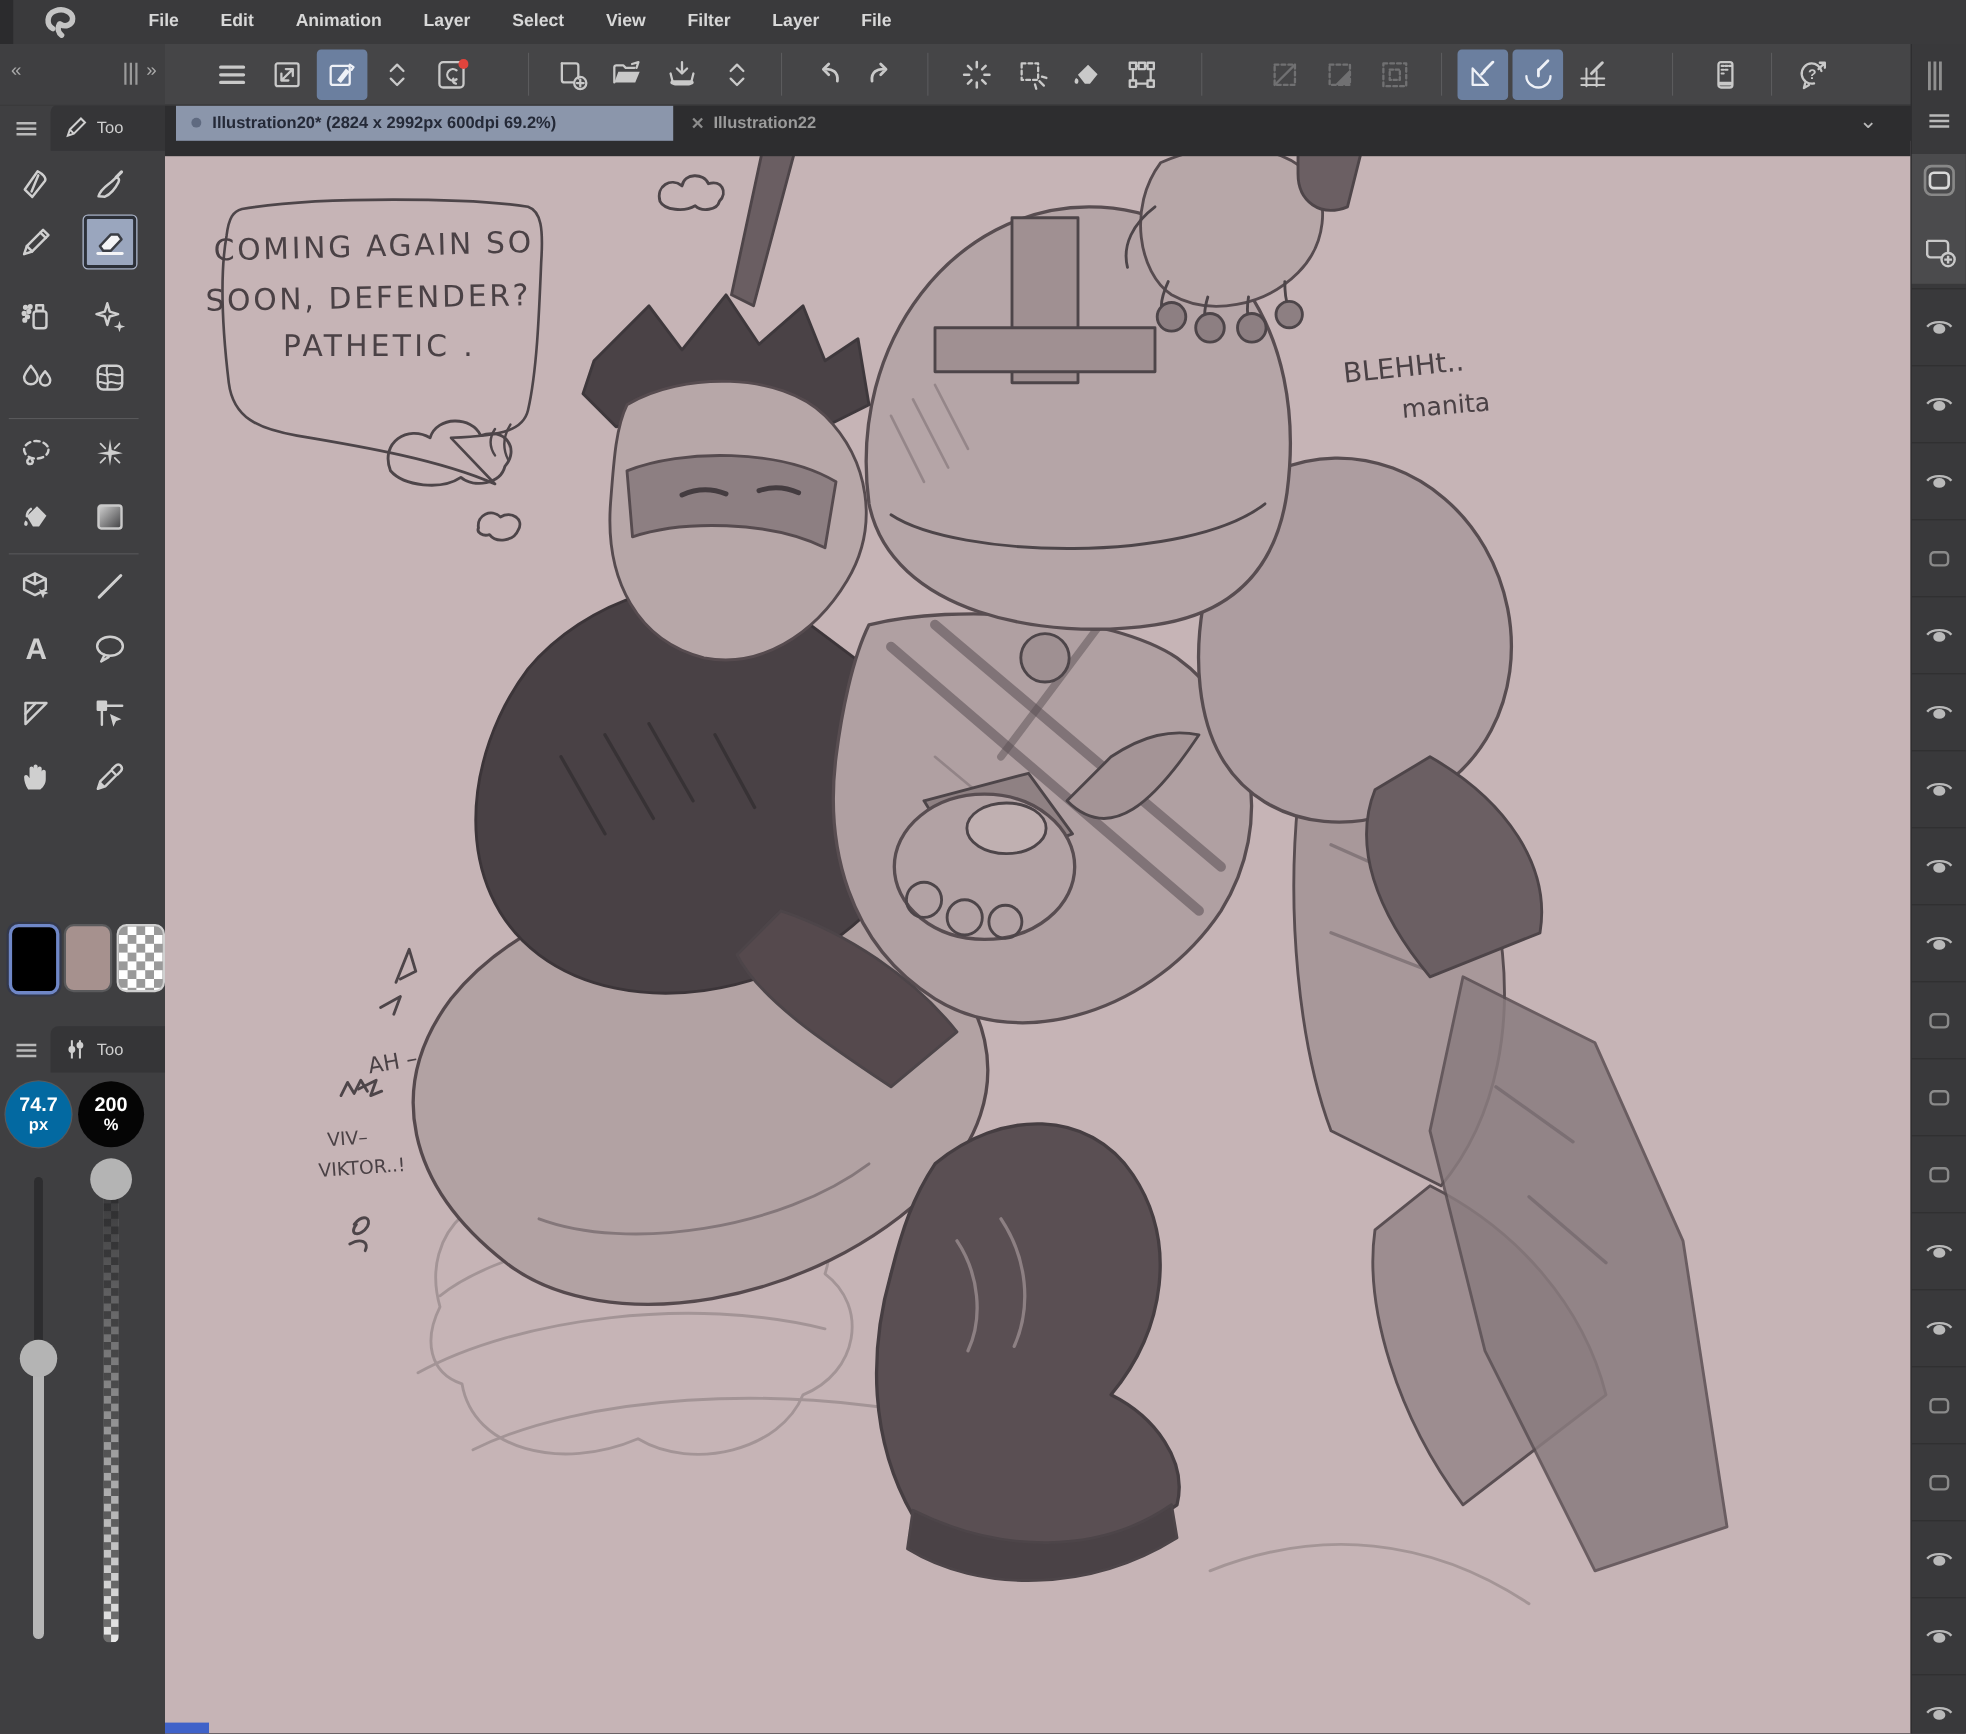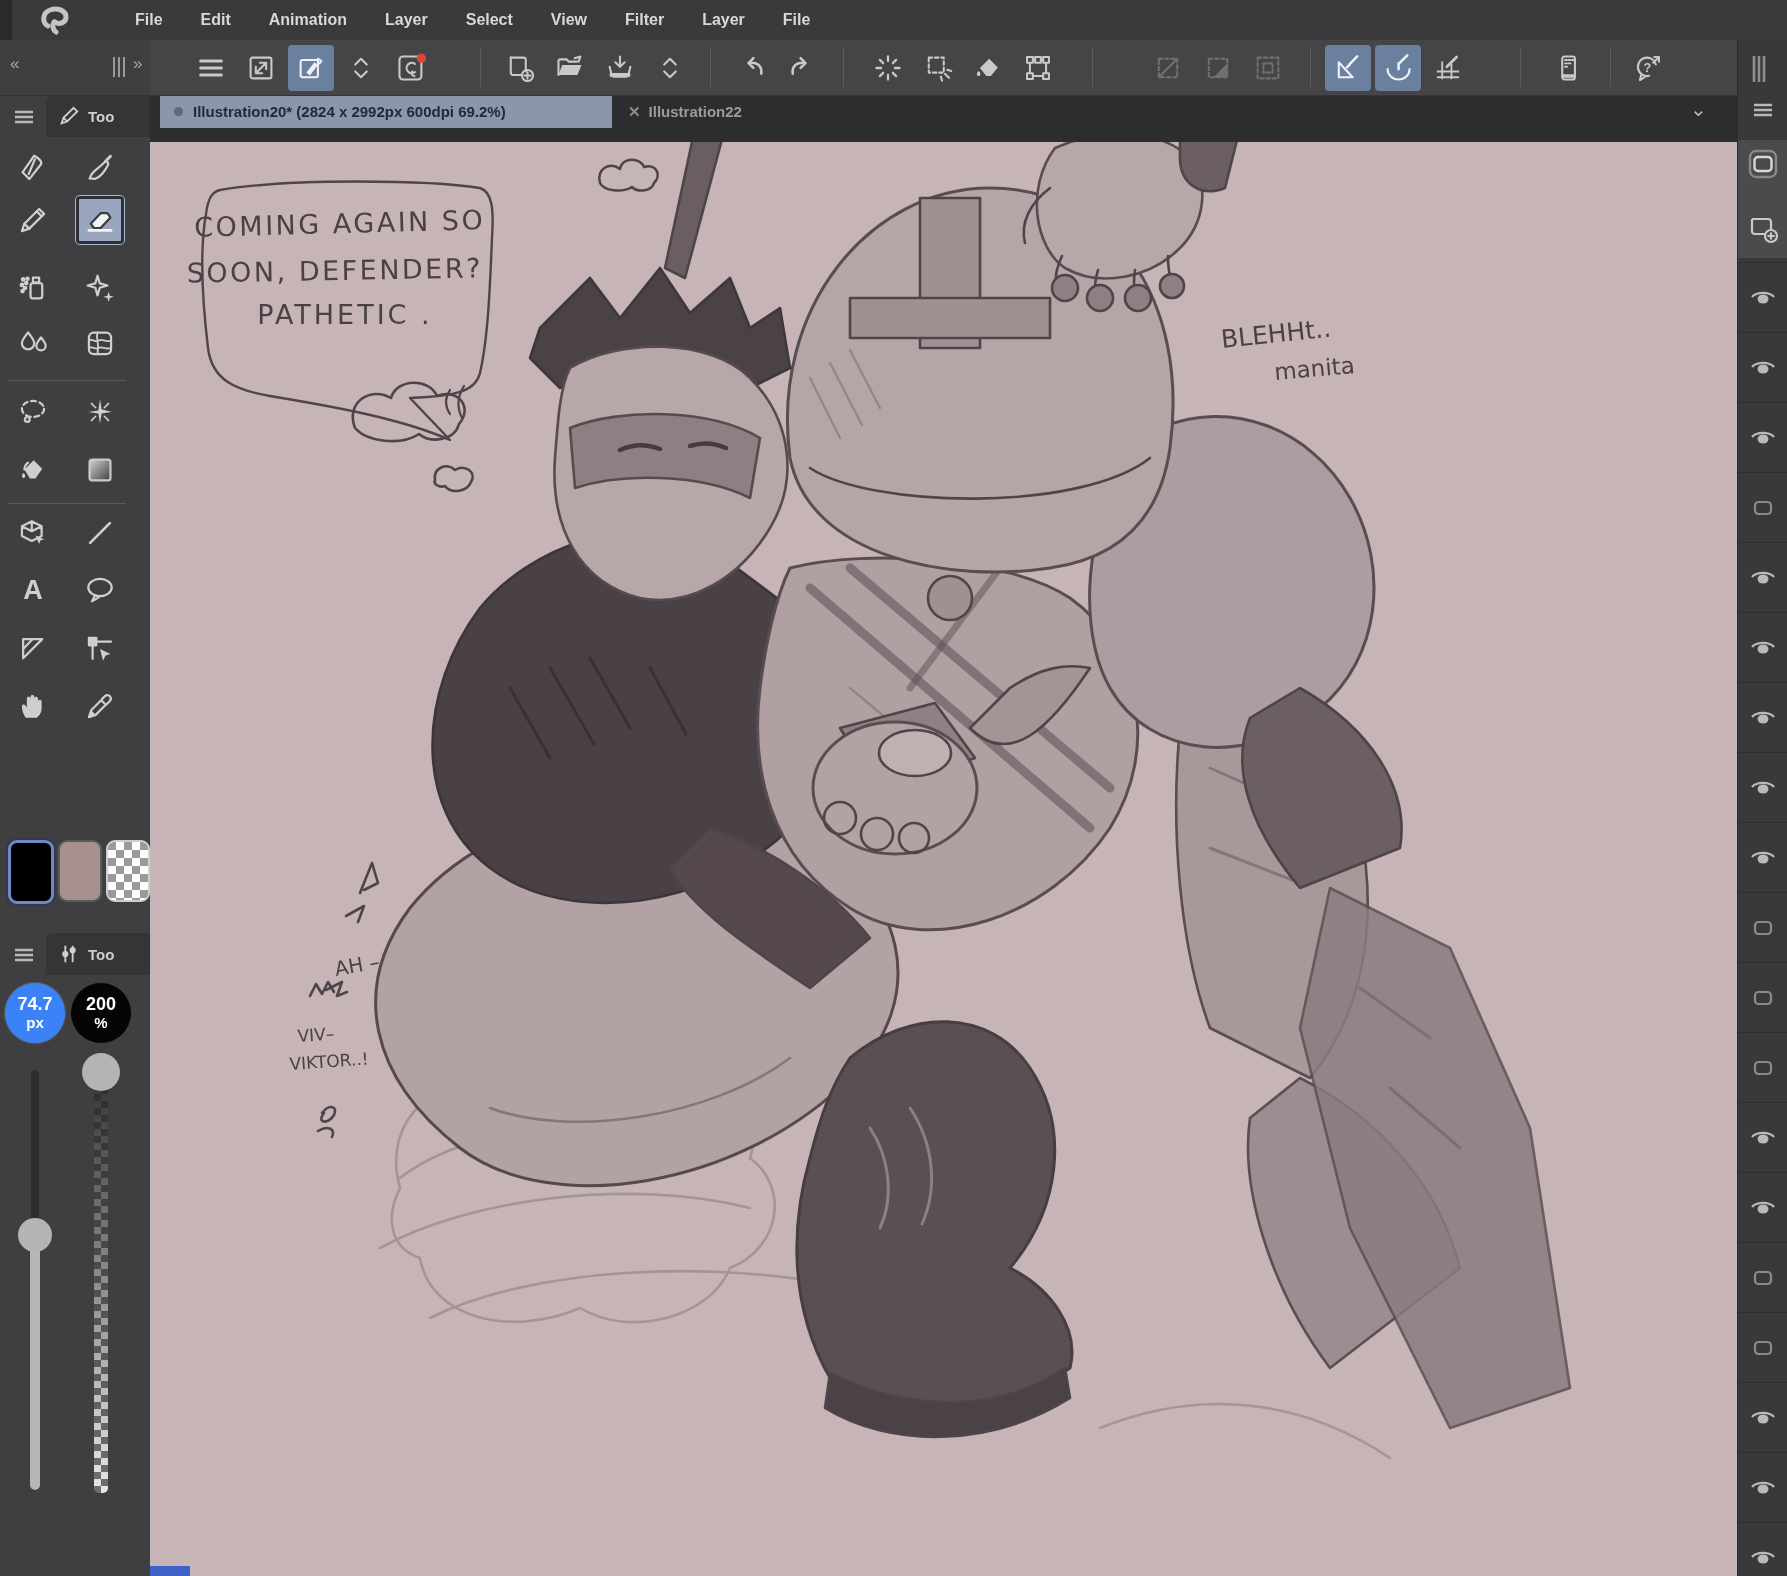--- a/index.html
+++ b/index.html
@@ -29,37 +29,37 @@
   .tab-active .dot{width:9px;height:9px;border-radius:50%;background:#5f6a80;margin:0 10px 0 14px;}
   .tab-inactive{position:absolute;left:468px;top:0;height:33px;display:flex;align-items:center;
                 color:#9b9b9b;font-size:15px;font-weight:700;}
   .tab-inactive .x{margin:0 8px 0 10px;font-size:15px;color:#8d8d8d;}
   .tab-chevron{position:absolute;left:1540px;top:2px;color:#b9b9b9;font-size:20px;}
   
   #leftpanel{left:0;top:95px;width:150px;height:1481px;background:#3f3f41;z-index:10;}
   .panel-head{position:absolute;left:0;width:150px;height:42px;}
   .panel-head .ham{position:absolute;left:12px;top:10px;color:#b9b9b9;width:24px;height:24px;}
   .panel-head .tab{position:absolute;left:46px;top:0;width:104px;height:42px;background:#353537;
-                   border-radius:7px 0 0 0;display:flex;align-items:center;color:#cfcfcf;font-size:15px;font-weight:bold;}
+                   border-radius:7px 0 0 0;display:flex;align-items:center;color:#cfcfcf;font-size:15px;}
   .panel-head .tab svg{width:22px;height:22px;margin:0 8px 0 12px;color:#cfcfcf;}
   .tool-btn{position:absolute;width:48px;height:48px;display:flex;align-items:center;justify-content:center;
             color:#cfcfcf;border-radius:4px;}
   .tool-btn svg{width:32px;height:32px;}
   .tool-btn.sel{background:#9aa6be;color:#f4f4f6;box-shadow:inset 0 0 0 3px #2c3038,0 0 0 1px #aeb7ca;}
   .tool-sep{position:absolute;left:8px;width:118px;height:1px;background:#59595b;}
   .swatch{position:absolute;top:745px;width:40px;height:58px;border-radius:9px;border:2px solid #5a5a5c;}
   .swatch.main{left:8px;background:#000;border:3px solid #6f87c7;box-shadow:0 0 0 2px #33384a;}
   .swatch.sub{left:58px;background:#a6918e;}
   .swatch.trans{left:106px;background:
      repeating-conic-gradient(#ffffff 0% 25%, #9a9a9a 0% 50%) 0 0/16px 16px;border:2px solid #cfcfcf;}
   .badge{position:absolute;border-radius:50%;color:#fff;text-align:center;
          font-weight:700;display:flex;flex-direction:column;justify-content:center;}
   .badge .v{font-size:18px;line-height:19px;}
   .badge .u{font-size:15px;line-height:17px;font-weight:700;}
-  #badge-size{left:5px;top:888px;width:60px;height:60px;background:#3b82f6;box-shadow:0 0 0 1px #59595b;}
+  #badge-size{left:5px;top:888px;width:60px;height:60px;background:#0369a1;box-shadow:0 0 0 1px #59595b;}
   #badge-opacity{left:71px;top:888px;width:60px;height:60px;background:#050505;}
   .slider-track{position:absolute;border-radius:5px;}
   #size-track{left:31px;top:975px;width:8px;height:420px;background:#2d2d2f;}
   #size-fill{left:30px;top:1140px;width:10px;height:255px;background:#b6b6b6;}
   #size-knob{left:18px;top:1123px;width:34px;height:34px;border-radius:50%;background:#b4b4b4;}
   #op-track{left:94px;top:985px;width:14px;height:413px;
             background:repeating-conic-gradient(#e8e8e8 0% 25%, #6f6f6f 0% 50%) 0 0/14px 14px;}
   #op-shade{left:94px;top:985px;width:14px;height:413px;
             background:linear-gradient(to bottom, rgba(40,40,42,.92), rgba(40,40,42,0));}
   #op-knob{left:82px;top:958px;width:38px;height:38px;border-radius:50%;background:#b4b4b4;}

